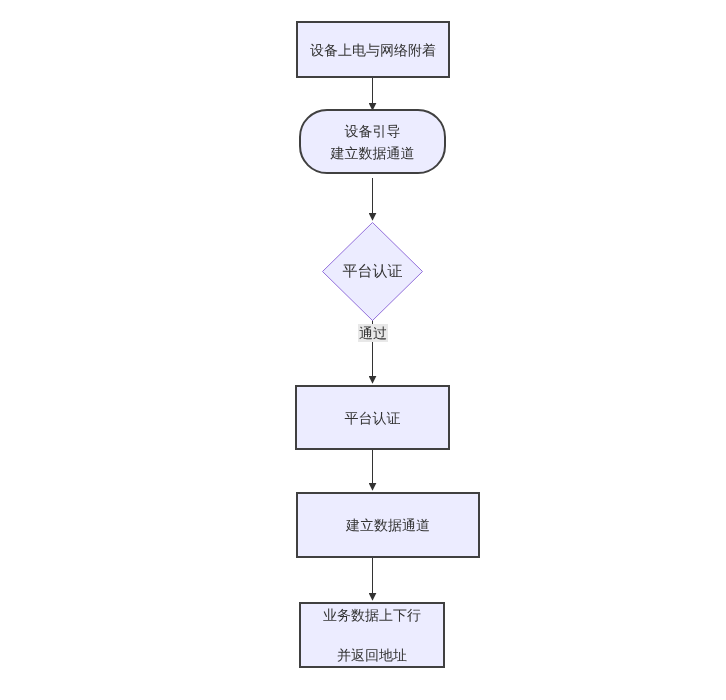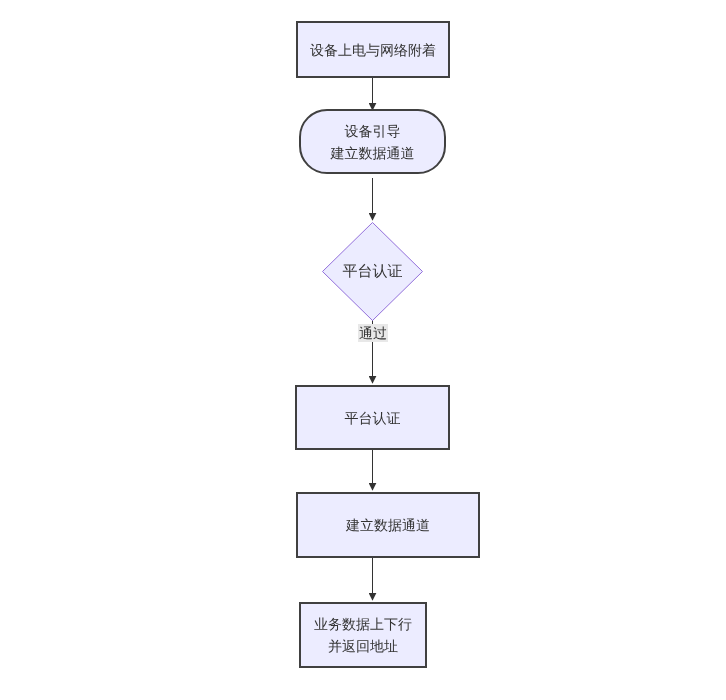--- a/index.html
+++ b/index.html
@@ -93,18 +93,18 @@
   <div class="edge-label" style="left:373px; top:333px;">通过</div>
 
   <div class="node rect" style="left:295px; top:385px; width:155px; height:65px;">
     <span>平台认证</span>
   </div>
 
   <div class="node rect" style="left:296px; top:492px; width:184px; height:66px;">
     <span>建立数据通道</span>
   </div>
 
-  <div class="node rect" style="left:299px; top:602px; width:128px; height:66px;">
+  <div class="node rect" style="left:299px; top:602px; width:146px; height:66px;justify-content:space-between;">
     <span>业务数据上下行</span>
     <span>并返回地址</span>
   </div>
 
 </div>
 
 </body></html>

